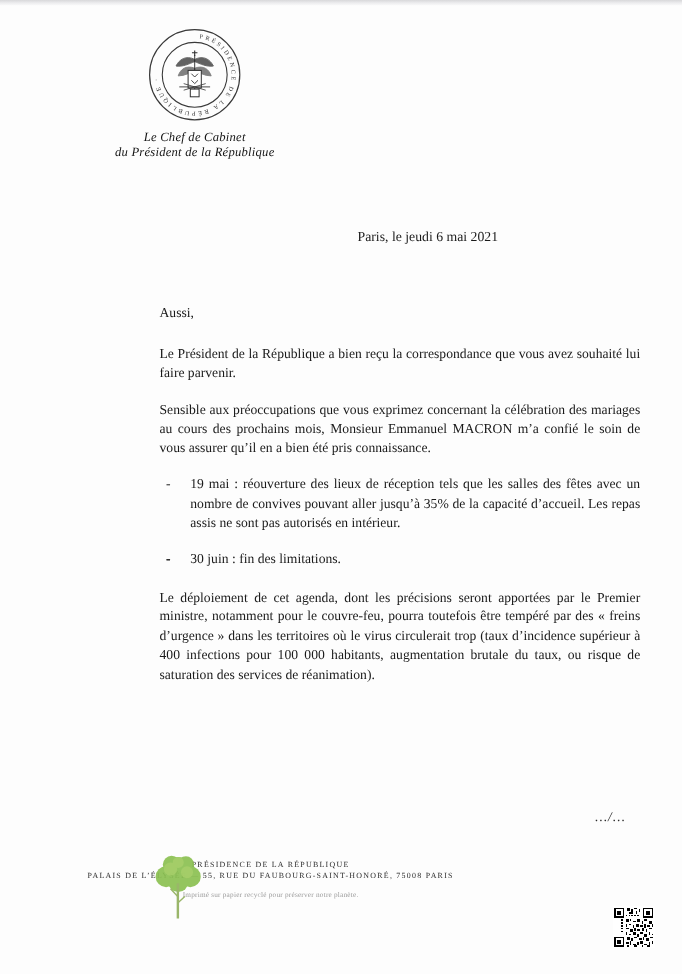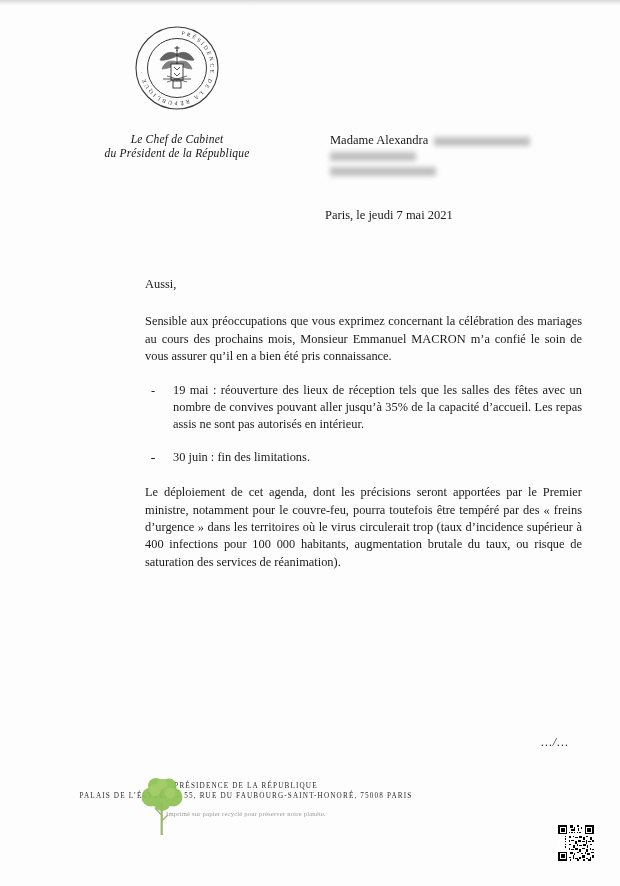--- a/index.html
+++ b/index.html
@@ -32,21 +32,21 @@
     text-align: center;
   }
   .seal {
     width: 88px;
     height: 88px;
     margin: 0 auto;
     position: relative;
   }
   .seal svg { display: block; }
   .letterhead-title {
-    margin-top: 20px;
+    margin-top: 6px;
     font-family: "Liberation Serif", serif;
     font-style: italic;
     font-size: 11.5px;
     line-height: 14px;
     color: #141414;
     letter-spacing: 0.2px;
   }
   .letterhead-title .l2 { display: block; }
 
   
@@ -223,32 +223,26 @@
           <path d="M34 52 L54 58 M54 52 L34 58" stroke-width="0.7"></path>
         </g>
       </svg>
     </div>
     <div class="letterhead-title">
       <span>Le Chef de Cabinet</span>
       <span class="l2">du Président de la République</span>
     </div>
   </div>
 
-  <div class="recipient">
-    <div class="name-line">
-      <span>Madame Alexandra</span><span class="redacted r1"></span>
-    </div>
-    <div class="addr-line"><span class="redacted r2"></span></div>
-    <div class="addr-line"><span class="redacted r3"></span></div>
-  </div>
-
-  <div class="dateline">Paris, le jeudi 7 mai 2021</div>
+
+  <div class="dateline">Paris, le jeudi 6 mai 2021</div>
 
   <div class="body">
     <p class="salutation">Aussi,</p>
+    <p>Le Président de la République a bien reçu la correspondance que vous avez souhaité lui faire parvenir.</p>
     <p>Sensible aux préoccupations que vous exprimez concernant la célébration des mariages au cours des prochains mois, Monsieur Emmanuel MACRON m’a confié le soin de vous assurer qu’il en a bien été pris connaissance.</p>
 
     <ul class="bullets">
       <li>
         <span class="dash">-</span>
         <span>19 mai : réouverture des lieux de réception tels que les salles des fêtes avec un nombre de convives pouvant aller jusqu’à 35% de la capacité d’accueil. Les repas assis ne sont pas autorisés en intérieur.</span>
       </li>
       <li>
         <span class="dash">-</span>
       </li>

